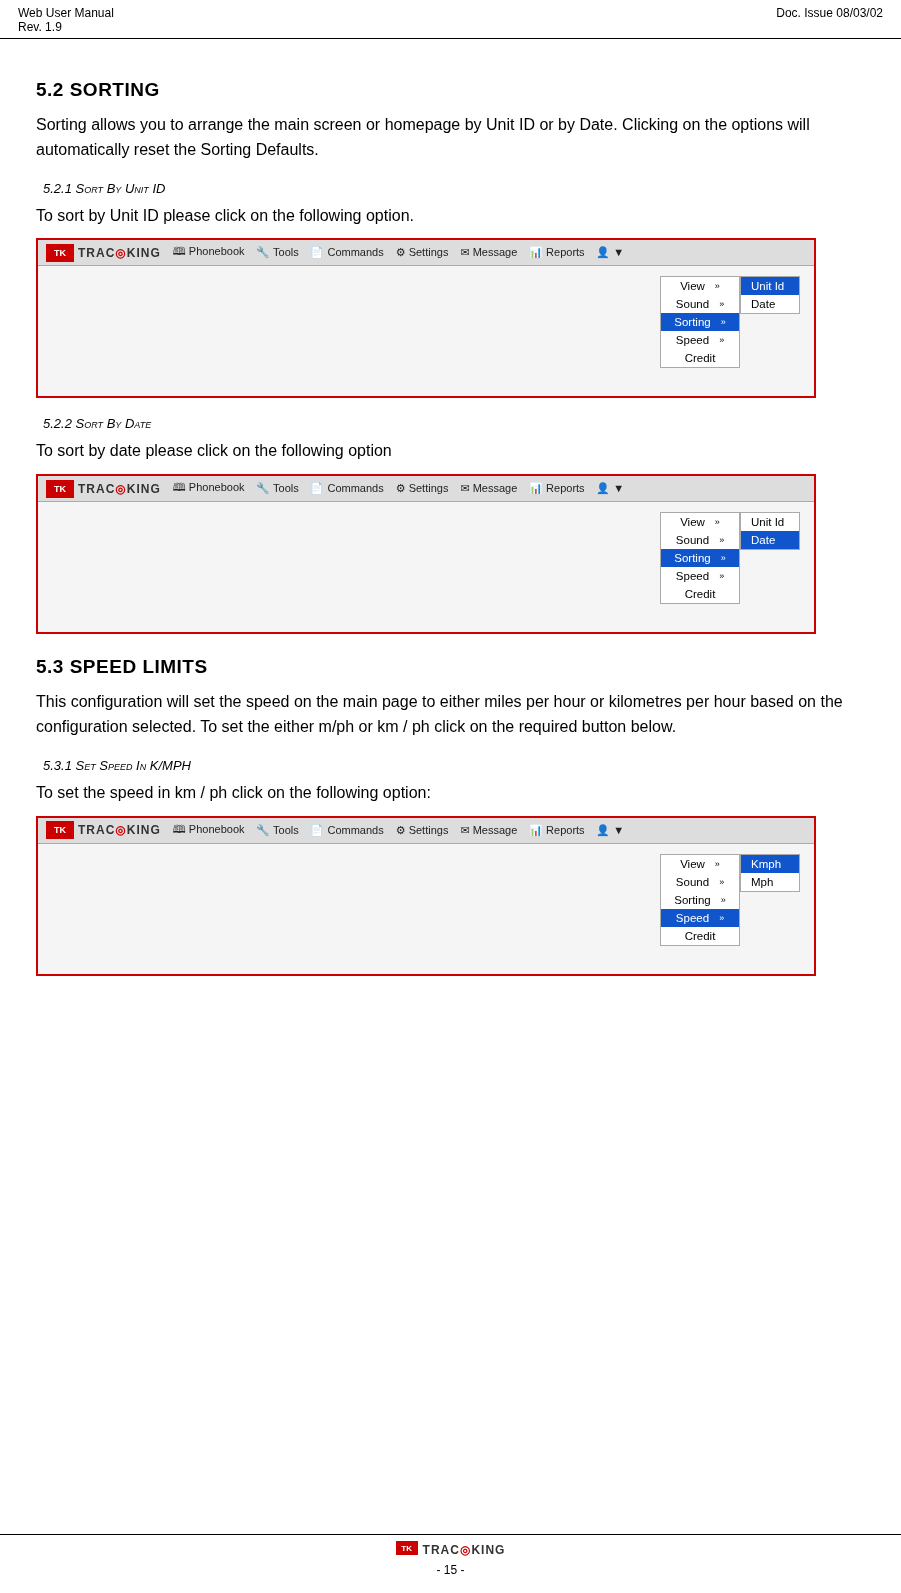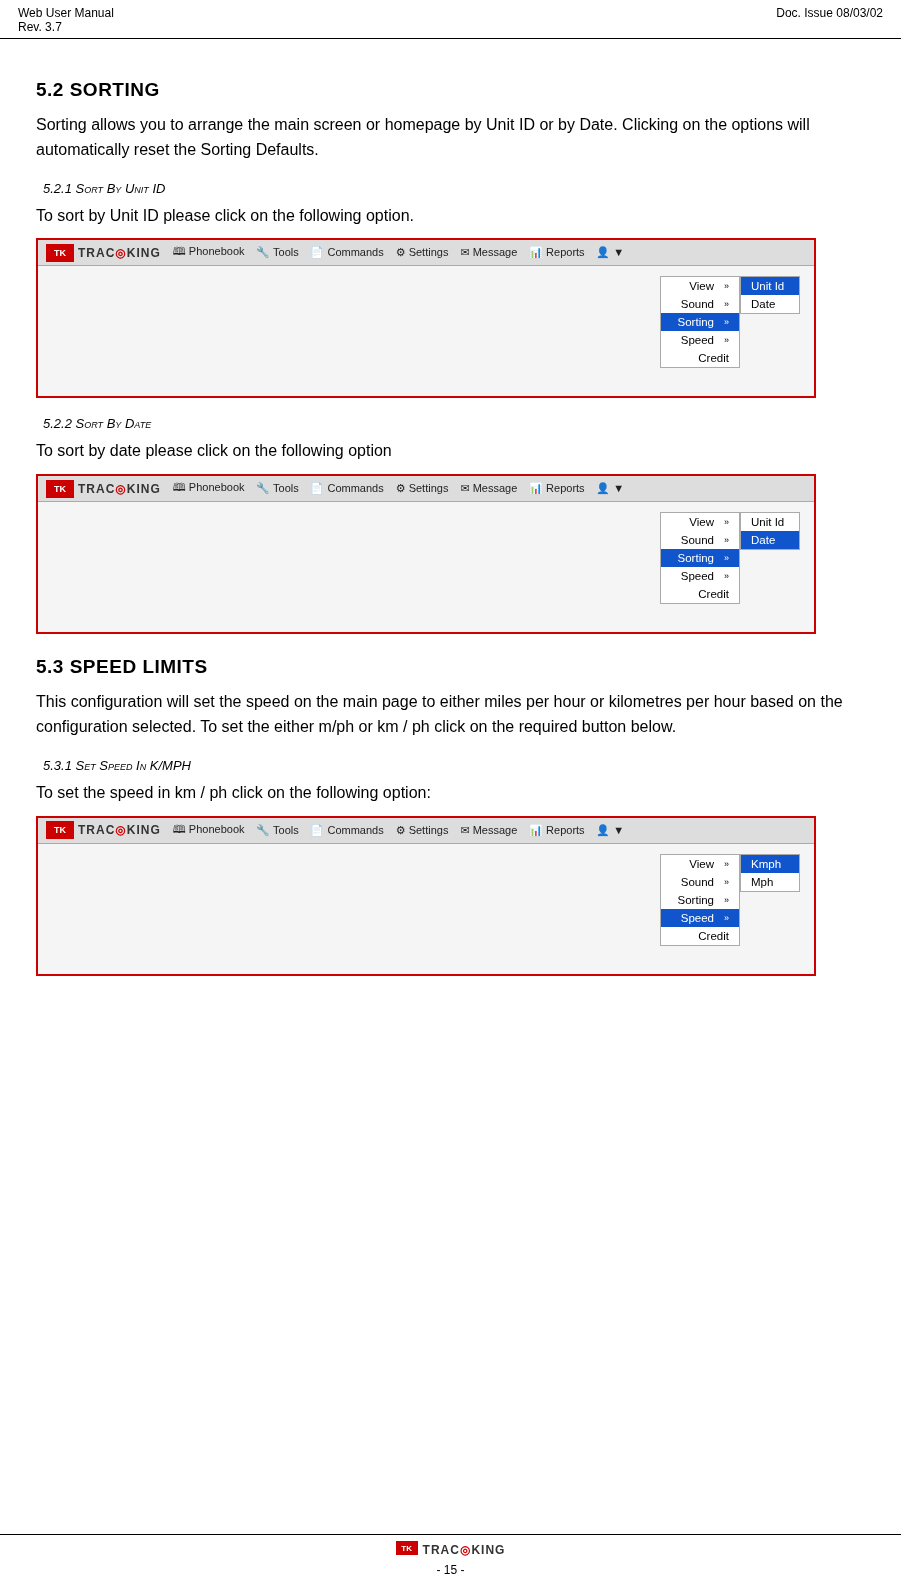--- a/index.html
+++ b/index.html
@@ -113,21 +113,21 @@
       border: 1px solid #aaa;
       font-size: 11.5px;
       min-width: 80px;
       position: relative;
     }
     .dropdown-item {
       padding: 3px 10px;
       white-space: nowrap;
       display: flex;
       align-items: center;
-      justify-content: flex-end;
+      justify-content: center;
       gap: 6px;
     }
     .dropdown-item.highlighted {
       background: #1155cc;
       color: #fff;
     }
     .dropdown-item .arrow {
       font-size: 9px;
       margin-left: 4px;
     }
@@ -166,21 +166,21 @@
       height: 14px;
       font-size: 8px;
     }
   </style>
 </head>
 <body>
 
 <div class="page-header">
   <div>
     <div>Web User Manual</div>
-    <div>Rev. 3.7</div>
+    <div>Rev. 1.9</div>
   </div>
   <div>Doc. Issue 08/03/02</div>
 </div>
 
 <div class="content">
 
   <h2 class="section-title">
     <span>5.2 Sorting</span>
   </h2>
   <p class="body-text">Sorting allows you to arrange the main screen or homepage by Unit ID  or by Date. Clicking on the options will automatically reset the Sorting Defaults.</p>

